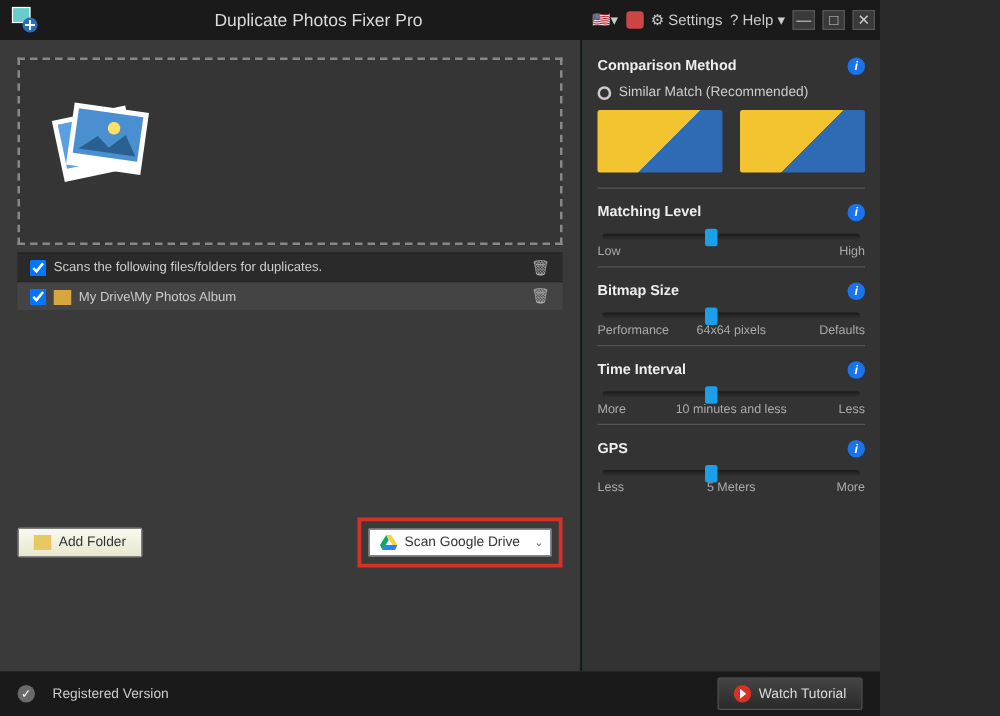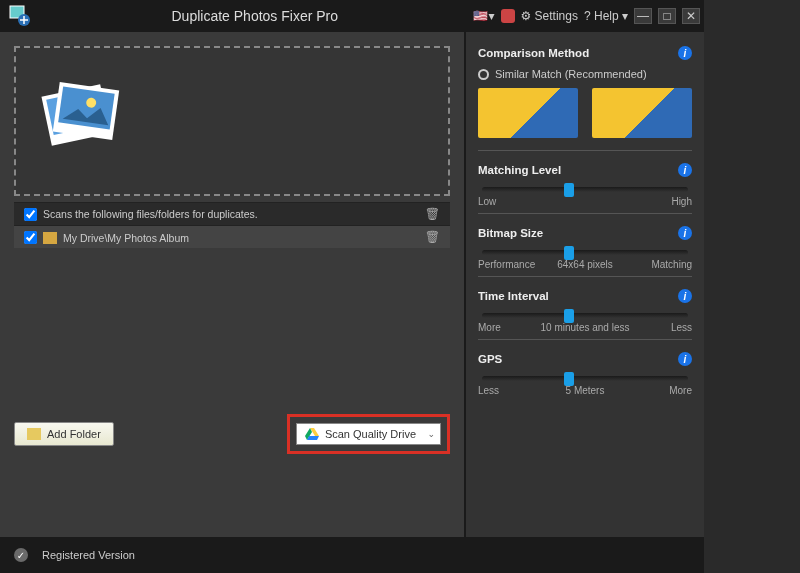--- a/index.html
+++ b/index.html
@@ -134,21 +134,21 @@
         <span class="spacer"></span>
         <div class="gdrive-wrap">
           <div class="btn-gdrive">
             <span class="gdrive-ic">
               <svg viewBox="0 0 14 12">
                   <path d="M5 0h4l5 8h-4z" fill="#ffcf40"></path>
                   <path d="M5 0L0 8l2 4 5-8z" fill="#11a861"></path>
                   <path d="M2 12h10l2-4H4z" fill="#2684fc"></path>
                 </svg>
             </span>
-            <span>Scan Quality Drive</span>
+            <span>Scan Google Drive</span>
             <span class="chev">⌄</span>
           </div>
         </div>
       </div>
     </div>
 
     <div class="right-panel">
       <div class="section-head">
         <span>Comparison Method</span>
         <span class="info-ic">i</span>
@@ -183,21 +183,21 @@
           <span>Bitmap Size</span>
           <span class="info-ic">i</span>
         </div>
         <div class="slider-wrap">
           <div class="slider-track">
               <div class="slider-thumb" style="left:40%"></div>
             </div>
           <div class="slider-labels">
               <span>Performance</span>
               <span class="mid">64x64 pixels</span>
-              <span>Matching</span>
+              <span>Defaults</span>
             </div>
         </div>
       </div>
 
       <div class="slider-section">
         <div class="section-head">
           <span>Time Interval</span>
           <span class="info-ic">i</span>
         </div>
         <div class="slider-wrap">
@@ -229,15 +229,19 @@
         </div>
       </div>
 
     </div>
   </div>
 
   <div class="footer">
     <span class="check-ic">✓</span>
     <span>Registered Version</span>
     <span class="spacer"></span>
+    <div class="watch">
+      <span class="play"></span>
+      <span>Watch Tutorial</span>
+    </div>
   </div>
 
 </div>
 
 </body></html>

